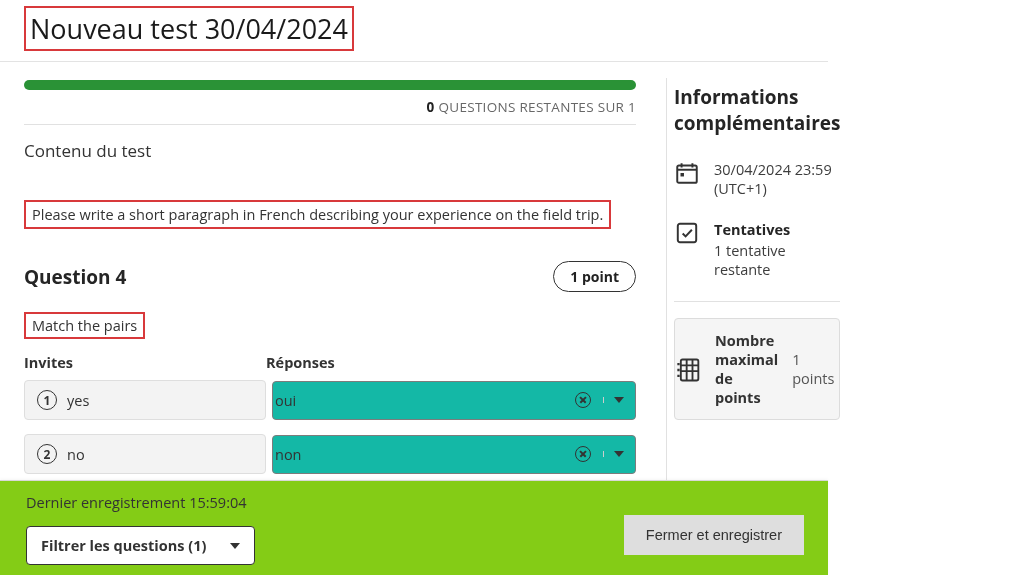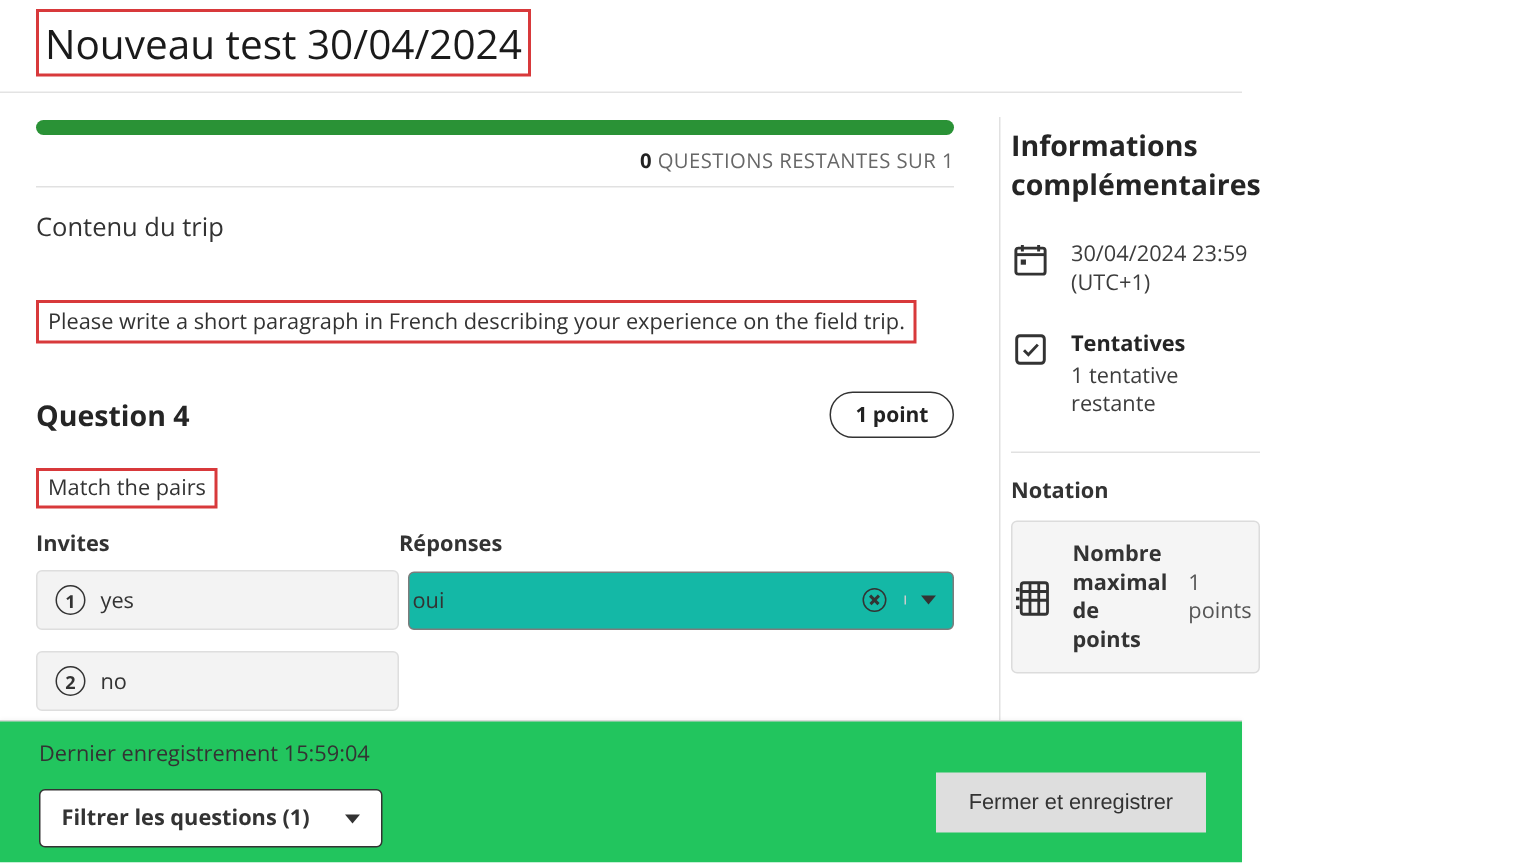--- a/index.html
+++ b/index.html
@@ -40,21 +40,21 @@
   .sb-title { font-size:19px; font-weight:700; color:#252525; margin-bottom:24px; }
   .info-row { display:flex; gap:14px; margin-bottom:22px; }
   .icon-box { width:26px; height:26px; flex:0 0 26px; }
   .info-label { font-weight:700; font-size:14.5px; color:#252525; margin-bottom:2px; }
   .info-value { font-size:14.5px; color:#3d3d3d; }
   .sb-hr { height:1px; background:#e1e1e1; margin:2px 0 16px 0; }
   .sb-sub { font-weight:700; font-size:14.5px; margin-bottom:10px; }
   .notation-box { display:flex; align-items:center; gap:14px; background:#f5f5f5; border:1px solid #dcdcdc; border-radius:4px; padding:12px 0; }
   .notation-label { flex:1; font-weight:700; font-size:14.5px; }
   .notation-val { font-size:14.5px; color:#555; }
-  .footer { position:absolute; left:0; bottom:0; width:100%; height:95px; background:#22c55e; border-top:1.2px solid #d8d8d8; box-shadow:0 -1px 3px rgba(0,0,0,.04); padding:12px 24px 0 26px; }
+  .footer { position:absolute; left:0; bottom:0; width:100%; height:95px; background:#84cc16; border-top:1.2px solid #d8d8d8; box-shadow:0 -1px 3px rgba(0,0,0,.04); padding:12px 24px 0 26px; }
   .foot-top { display:flex; justify-content:space-between; align-items:flex-start; }
   .last-save { font-size:14.5px; color:#333; margin-bottom:14px; }
   .filter-btn { display:inline-flex; align-items:center; gap:24px; border:1.4px solid #333; border-radius:4px; padding:9px 14px; font-size:14.5px; font-weight:700; cursor:pointer; background:#fff; }
   .filter-btn .chev { border-top-color:#333; }
   .foot-btns { position:absolute; right:24px; bottom:20px; display:flex; gap:14px; }
   .btn-grey { background:#dedede; border:none; padding:12px 22px; font-size:14.5px; color:#333; cursor:pointer; }
   .btn-black { background:#1d1d1d; color:#fff; border:none; padding:12px 50px; font-size:14.5px; cursor:pointer; }
   svg { display:block; }
 </style>
 </head>
@@ -68,21 +68,21 @@
 
   <div class="body">
     <div class="main">
       <div class="progress-bar"></div>
       <div class="progress-text">
         <b>0</b>
         <span>QUESTIONS RESTANTES SUR 1</span>
       </div>
       <div class="hr2"></div>
 
-      <div class="sect-title">Contenu du trip</div>
+      <div class="sect-title">Contenu du test</div>
       <span class="desc">Please write a short paragraph in French describing your experience on the field trip.</span>
 
       <div class="q-header">
         <div class="q-title">Question 4</div>
         <div class="points-pill">1 point</div>
       </div>
 
       <span class="q-instr">Match the pairs</span>
 
       <div class="pairs-head">
@@ -101,20 +101,27 @@
           <div class="chev-wrap">
               <div class="chev"></div>
             </div>
         </div>
       </div>
 
       <div class="pair-row">
         <div class="inv-cell">
           <div class="circle-num">2</div>
           <div class="inv-text">no</div>
+        </div>
+        <div class="rep-cell">
+          <div class="rep-text">non</div>
+          <div class="clear-ic"></div>
+          <div class="chev-wrap">
+              <div class="chev"></div>
+            </div>
         </div>
       </div>
     </div>
 
     <div class="sidebar">
       <div class="sb-title">Informations complémentaires</div>
 
       <div class="info-row">
         <div class="icon-box">
           <svg viewBox="0 0 24 24" width="26" height="26" fill="none" stroke="#333" stroke-width="1.8">
@@ -136,21 +143,20 @@
               <path d="M8 12.5l2.7 2.7L16.5 9"></path>
           </svg>
         </div>
         <div>
           <div class="info-label">Tentatives</div>
           <div class="info-value">1 tentative restante</div>
         </div>
       </div>
 
       <div class="sb-hr"></div>
-      <div class="sb-sub">Notation</div>
 
       <div class="notation-box">
         <div class="icon-box">
           <svg viewBox="0 0 24 24" width="28" height="28" fill="none" stroke="#333" stroke-width="1.6">
             <rect x="5" y="3" width="15" height="18" rx="1.5"></rect>
             <path d="M5 8h15M5 13h15M10 3v18M15 3v18"></path>
             <path d="M3 6v2M3 11v2M3 16v2" stroke-width="2"></path>
           </svg>
         </div>
         <div class="notation-label">Nombre maximal de points</div>

